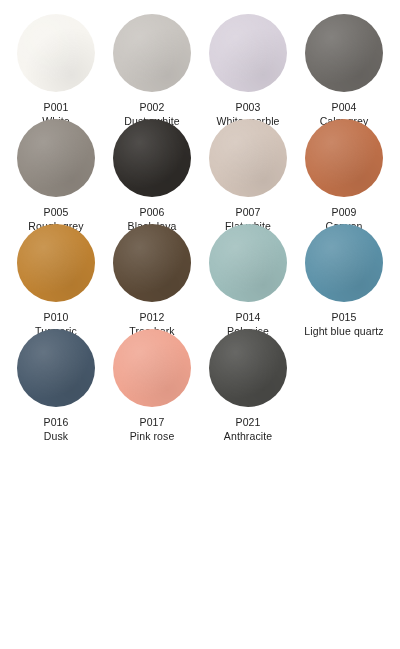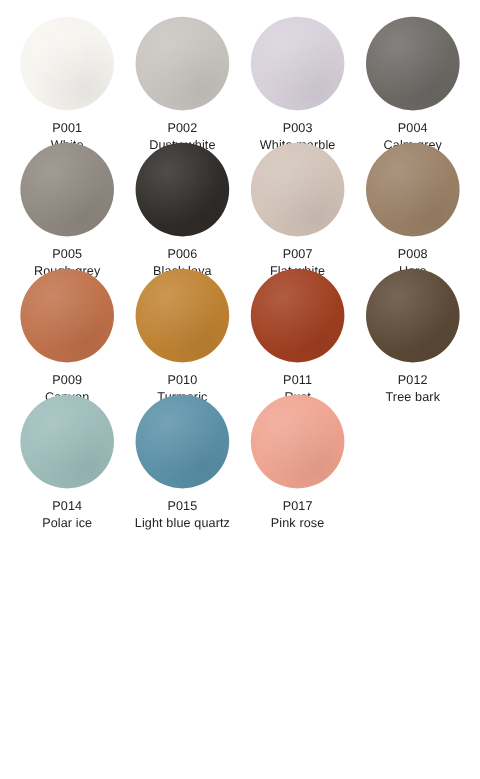--- a/index.html
+++ b/index.html
@@ -103,53 +103,53 @@
         <div class="swatch-disc" style="background: rgb(47, 44, 41);"></div>
         <div class="swatch-code">P006</div>
         <div class="swatch-name">Black lava</div>
       </div>
       <div class="swatch-cell">
         <div class="swatch-disc" style="background: rgb(211, 196, 185);"></div>
         <div class="swatch-code">P007</div>
         <div class="swatch-name">Flat white</div>
       </div>
       <div class="swatch-cell">
-        <div class="swatch-disc" style="background: rgb(155, 129, 103);"></div>
-        <div class="swatch-code">P008</div>
-        <div class="swatch-name">Hare</div>
-      </div>
-      <div class="swatch-cell">
         <div class="swatch-disc" style="background: rgb(192, 113, 74);"></div>
         <div class="swatch-code">P009</div>
         <div class="swatch-name">Canyon</div>
       </div>
       <div class="swatch-cell">
         <div class="swatch-disc" style="background: rgb(192, 131, 50);"></div>
         <div class="swatch-code">P010</div>
         <div class="swatch-name">Turmeric</div>
-      </div>
-      <div class="swatch-cell">
-        <div class="swatch-disc" style="background: rgb(161, 63, 32);"></div>
-        <div class="swatch-code">P011</div>
-        <div class="swatch-name">Rust</div>
       </div>
       <div class="swatch-cell">
         <div class="swatch-disc" style="background: rgb(92, 74, 55);"></div>
         <div class="swatch-code">P012</div>
         <div class="swatch-name">Tree bark</div>
       </div>
       <div class="swatch-cell">
         <div class="swatch-disc" style="background: rgb(157, 189, 187);"></div>
         <div class="swatch-code">P014</div>
         <div class="swatch-name">Polar ice</div>
       </div>
       <div class="swatch-cell">
         <div class="swatch-disc" style="background: rgb(91, 145, 168);"></div>
         <div class="swatch-code">P015</div>
         <div class="swatch-name">Light blue quartz</div>
       </div>
       <div class="swatch-cell">
+        <div class="swatch-disc" style="background: rgb(71, 89, 107);"></div>
+        <div class="swatch-code">P016</div>
+        <div class="swatch-name">Dusk</div>
+      </div>
+      <div class="swatch-cell">
         <div class="swatch-disc" style="background: rgb(240, 164, 144);"></div>
         <div class="swatch-code">P017</div>
         <div class="swatch-name">Pink rose</div>
+      </div>
+      <div class="swatch-cell">
+        <div class="swatch-disc" style="background: rgb(75, 75, 72);"></div>
+        <div class="swatch-code">P021</div>
+        <div class="swatch-name">Anthracite</div>
       </div>
     </div>
 </div>
 
 </body></html>

